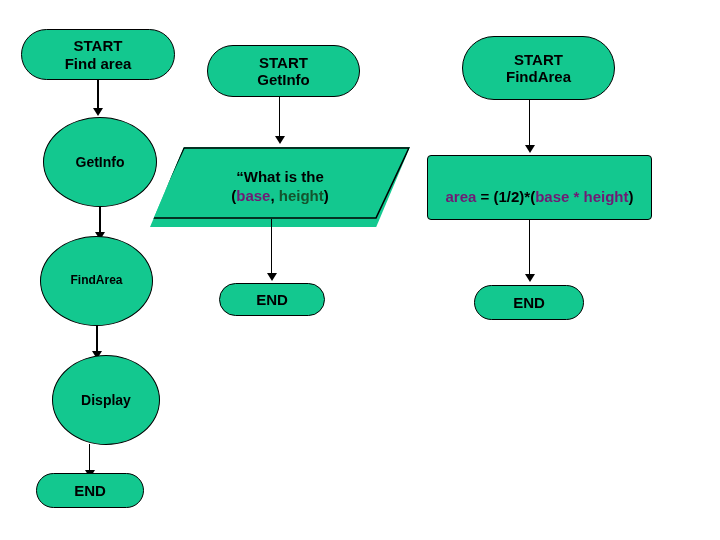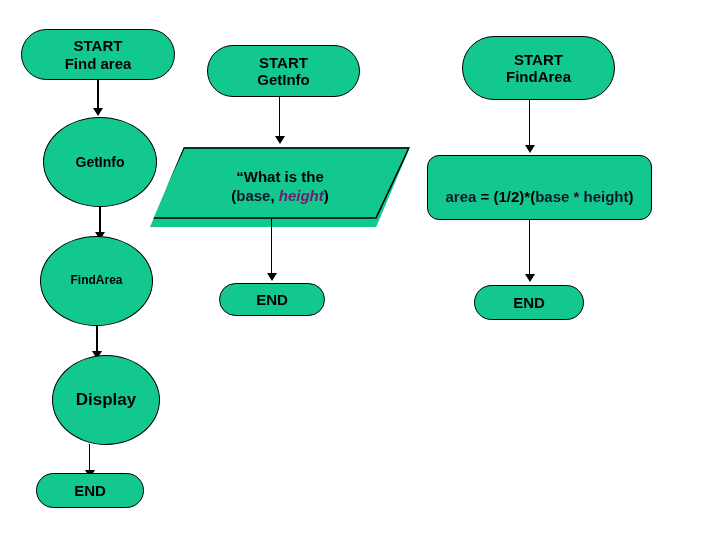--- a/index.html
+++ b/index.html
@@ -23,21 +23,21 @@
     display: flex;
     align-items: center;
     justify-content: center;
     text-align: center;
     color: #000000;
     font-weight: bold;
     line-height: 1.15;
     white-space: pre-line;
   }
   .terminator { border-radius: 999px; }
-  .process    { border-radius: 12px; }
+  .process    { border-radius: 4px; }
   .circle     { border-radius: 50%; }
 
   
   .parallelogram {
     position: absolute;
     background: #13c88f;
     border: 1px solid #000000;
     box-sizing: border-box;
     display: flex;
     align-items: center;
@@ -62,22 +62,22 @@
     background: #000000;
   }
   .arrowhead {
     position: absolute;
     width: 0; height: 0;
     border-left: 5px solid transparent;
     border-right: 5px solid transparent;
     border-top: 8px solid #000000;
   }
 
-  .red  { color: #0f172a; }
-  .red2 { color: #701a75; font-style: italic; }
+  .red  { color: #701a75; }
+  .red2 { color: #14532d; }
   .blk  { color: #000000; }
 </style>
 </head>
 <body>
 
 <div id="canvas">
 
   <div class="node terminator" style="left:21px; top:29px; width:154px; height:51px; font-size:15px;">START
 Find area</div>
 
@@ -87,21 +87,21 @@
   <div class="node circle" style="left:43px; top:117px; width:114px; height:90px; font-size:14px;">GetInfo</div>
 
   <div class="conn" style="left:99px; top:206px; width:2px; height:30px;"></div>
   <div class="arrowhead" style="left:95px; top:232px;"></div>
 
   <div class="node circle" style="left:40px; top:236px; width:113px; height:90px; font-size:12px;">FindArea</div>
 
   <div class="conn" style="left:96px; top:325px; width:2px; height:30px;"></div>
   <div class="arrowhead" style="left:92px; top:351px;"></div>
 
-  <div class="node circle" style="left:52px; top:355px; width:108px; height:90px; font-size:17px; padding:0 30px;">Display</div>
+  <div class="node circle" style="left:52px; top:355px; width:108px; height:90px; font-size:14px; padding:0 30px;">Display</div>
 
   <div class="conn" style="left:89px; top:444px; width:1px; height:32px;"></div>
   <div class="arrowhead" style="left:85px; top:470px;"></div>
 
   <div class="node terminator" style="left:36px; top:473px; width:108px; height:35px; font-size:15px;">END</div>
 
   <div class="node terminator" style="left:207px; top:45px; width:153px; height:52px; font-size:15px;">START
 GetInfo</div>
 
   <div class="conn" style="left:279px; top:96px; width:1px; height:44px;"></div>

